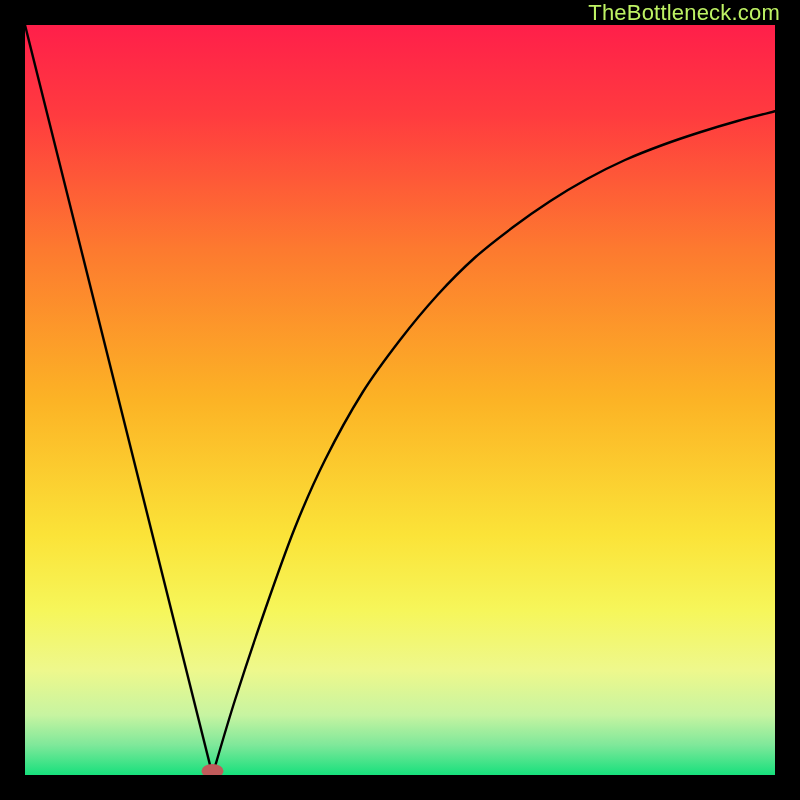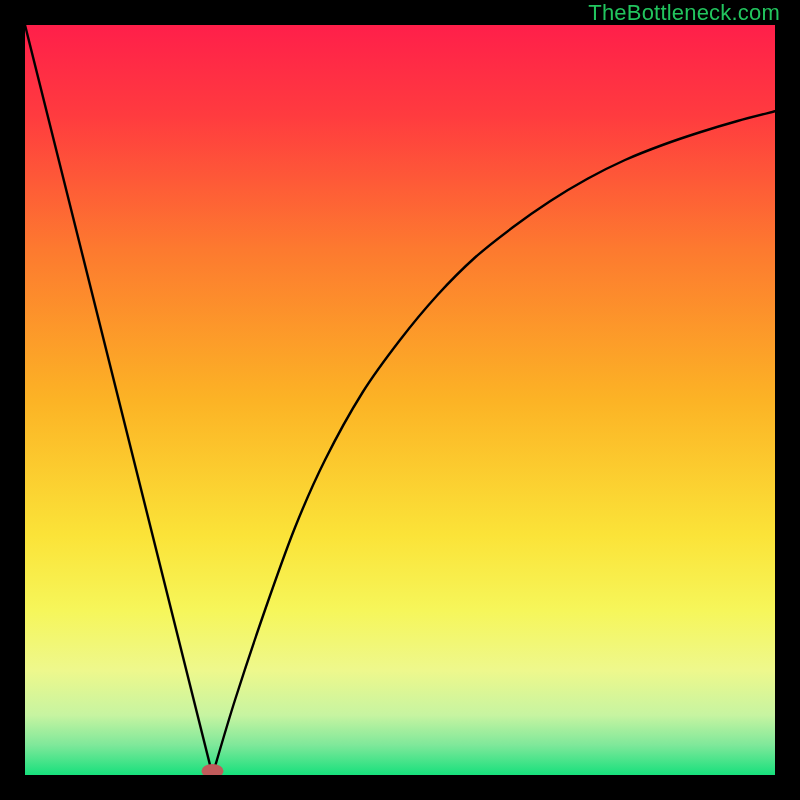--- a/index.html
+++ b/index.html
@@ -14,21 +14,21 @@
   .frame {
     position: relative;
     width: 800px;
     height: 800px;
     background: #000;
   }
   .attribution {
     position: absolute;
     top: 0px;
     right: 20px;
-    color: #22c55e;
+    color: #bef264;
     font-size: 22px;
     letter-spacing: 0.2px;
     z-index: 10;
   }
   svg.plot {
     position: absolute;
     left: 25px;
     top: 25px;
     width: 750px;
     height: 750px;

